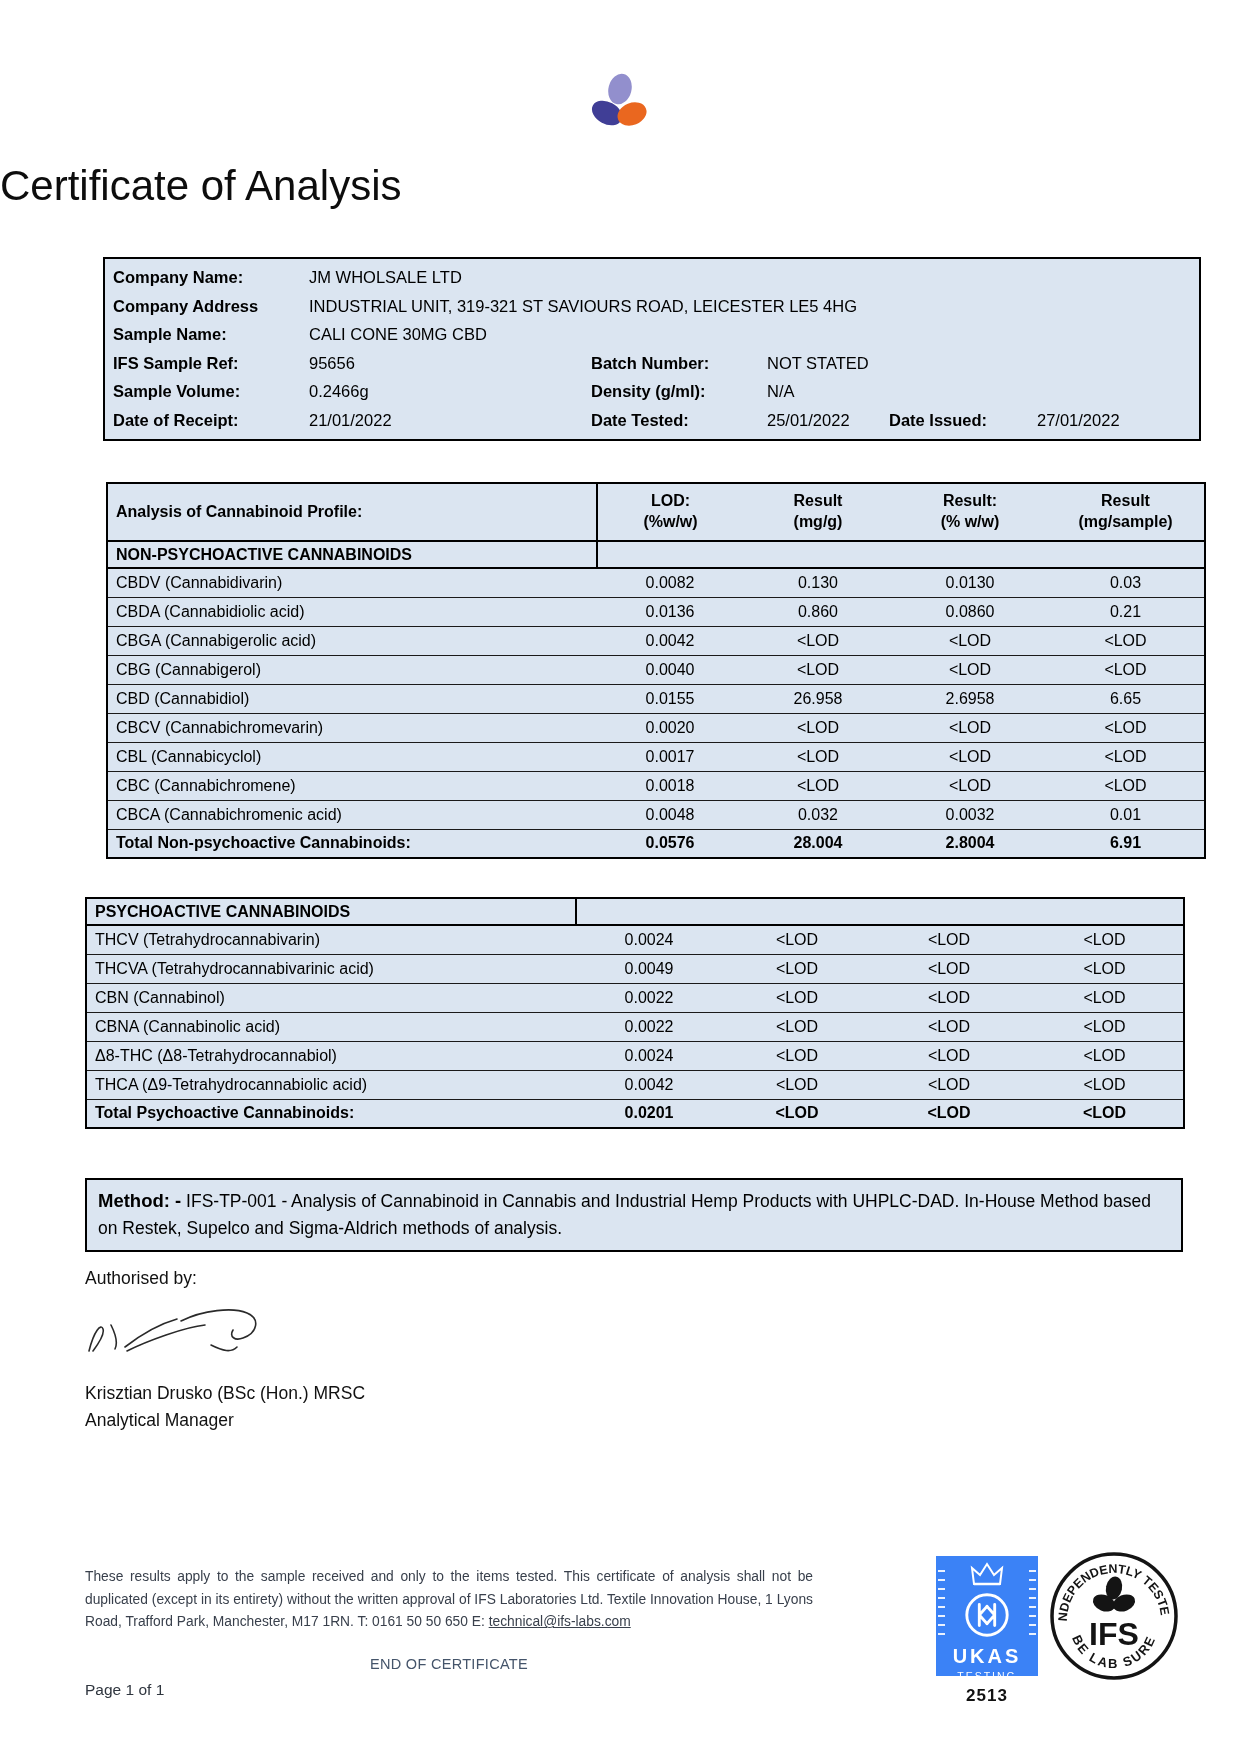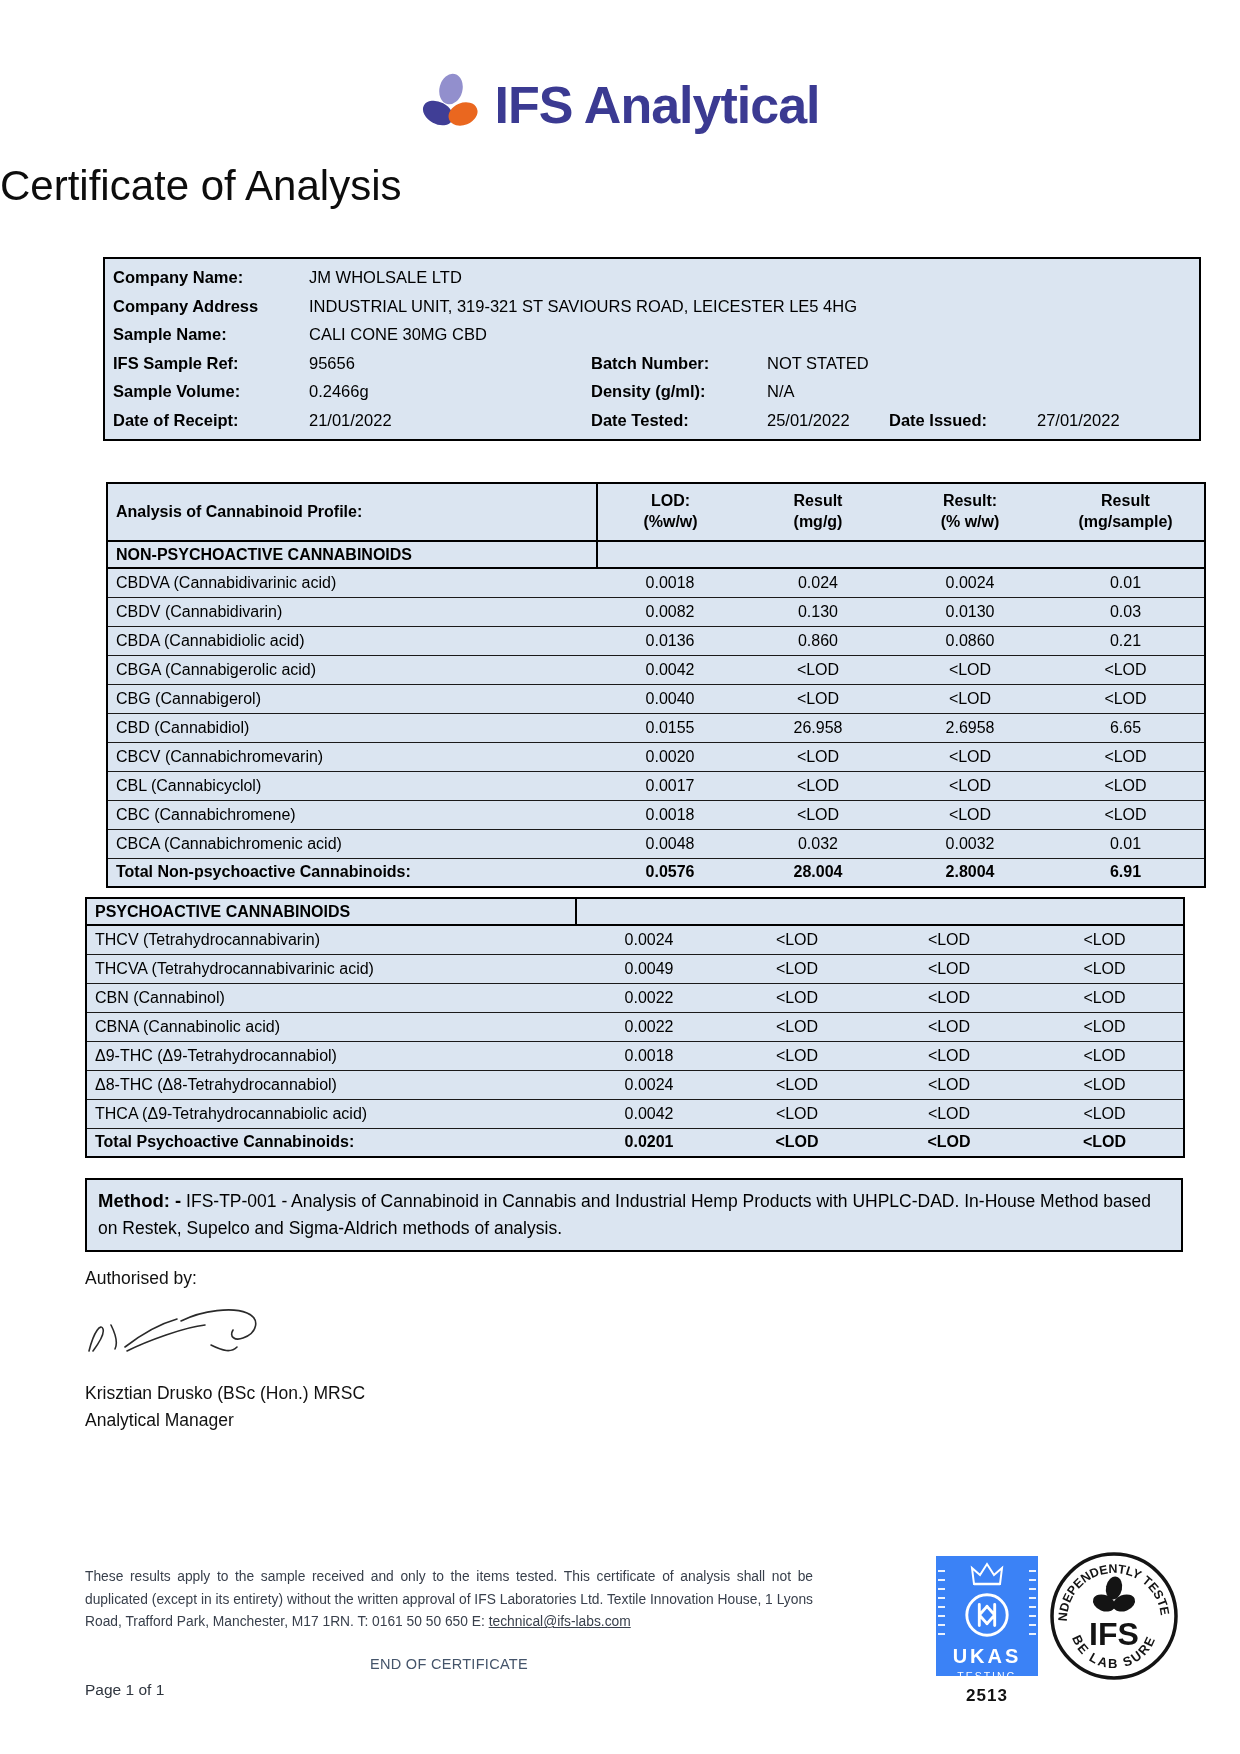--- a/index.html
+++ b/index.html
@@ -72,21 +72,20 @@
 <div class="page">
 
   <div class="brand">
     <span>
       <svg width="62" height="62" viewBox="0 0 62 62">
         <ellipse cx="31" cy="17" rx="11.5" ry="15.5" fill="#928fcd" transform="rotate(14 31 17)"></ellipse>
         <ellipse cx="18" cy="41" rx="16" ry="11" fill="#403e96" transform="rotate(28 18 41)"></ellipse>
         <ellipse cx="43" cy="42" rx="15" ry="11" fill="#ea671f" transform="rotate(-22 43 42)"></ellipse>
       </svg>
     </span>
-    <span class="brand-text">IFS Analytical</span>
   </div>
   <div class="doc-title">Certificate of Analysis</div>
 
   <div class="info-table">
     <div>
         <div class="info-row">
           <span class="ilbl w1">Company Name:</span>
           <span class="ival grow">JM WHOLSALE LTD</span>
         </div>
         <div class="info-row">
@@ -149,27 +148,20 @@
           <div>(mg/sample)</div>
         </td>
       </tr>
       <tr class="section-row">
         <td class="section-cell">NON-PSYCHOACTIVE CANNABINOIDS</td>
         <td colspan="4"></td>
       </tr>
       </tbody>
         <tbody>
           <tr class="data-row">
-            <td class="name-cell">CBDVA (Cannabidivarinic acid)</td>
-            <td class="num-cell">0.0018</td>
-            <td class="num-cell">0.024</td>
-            <td class="num-cell">0.0024</td>
-            <td class="num-cell">0.01</td>
-          </tr>
-          <tr class="data-row">
             <td class="name-cell">CBDV (Cannabidivarin)</td>
             <td class="num-cell">0.0082</td>
             <td class="num-cell">0.130</td>
             <td class="num-cell">0.0130</td>
             <td class="num-cell">0.03</td>
           </tr>
           <tr class="data-row">
             <td class="name-cell">CBDA (Cannabidiolic acid)</td>
             <td class="num-cell">0.0136</td>
             <td class="num-cell">0.860</td>
@@ -269,27 +261,20 @@
           <tr class="data-row">
             <td class="name-cell">CBN (Cannabinol)</td>
             <td class="num-cell">0.0022</td>
             <td class="num-cell">&lt;LOD</td>
             <td class="num-cell">&lt;LOD</td>
             <td class="num-cell">&lt;LOD</td>
           </tr>
           <tr class="data-row">
             <td class="name-cell">CBNA (Cannabinolic acid)</td>
             <td class="num-cell">0.0022</td>
-            <td class="num-cell">&lt;LOD</td>
-            <td class="num-cell">&lt;LOD</td>
-            <td class="num-cell">&lt;LOD</td>
-          </tr>
-          <tr class="data-row">
-            <td class="name-cell">Δ9-THC (Δ9-Tetrahydrocannabiol)</td>
-            <td class="num-cell">0.0018</td>
             <td class="num-cell">&lt;LOD</td>
             <td class="num-cell">&lt;LOD</td>
             <td class="num-cell">&lt;LOD</td>
           </tr>
           <tr class="data-row">
             <td class="name-cell">Δ8-THC (Δ8-Tetrahydrocannabiol)</td>
             <td class="num-cell">0.0024</td>
             <td class="num-cell">&lt;LOD</td>
             <td class="num-cell">&lt;LOD</td>
             <td class="num-cell">&lt;LOD</td>

